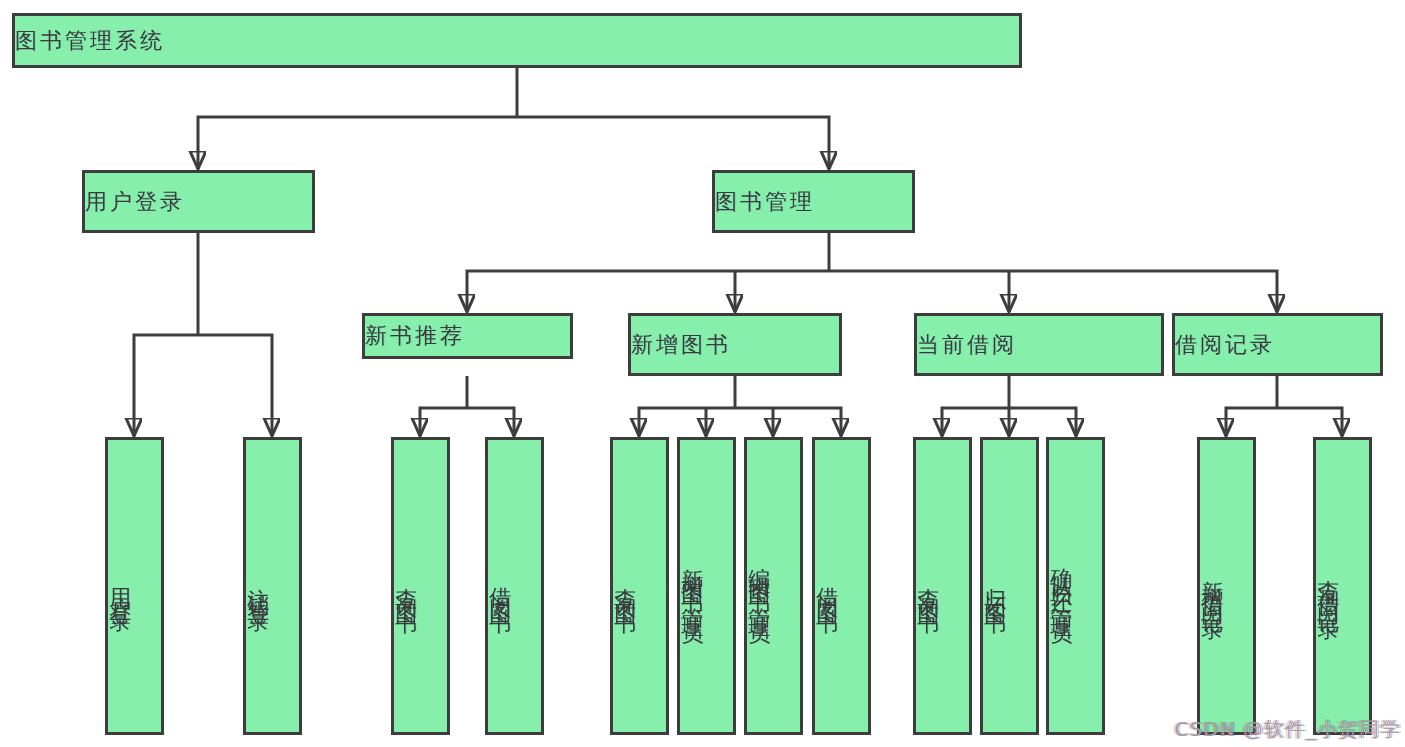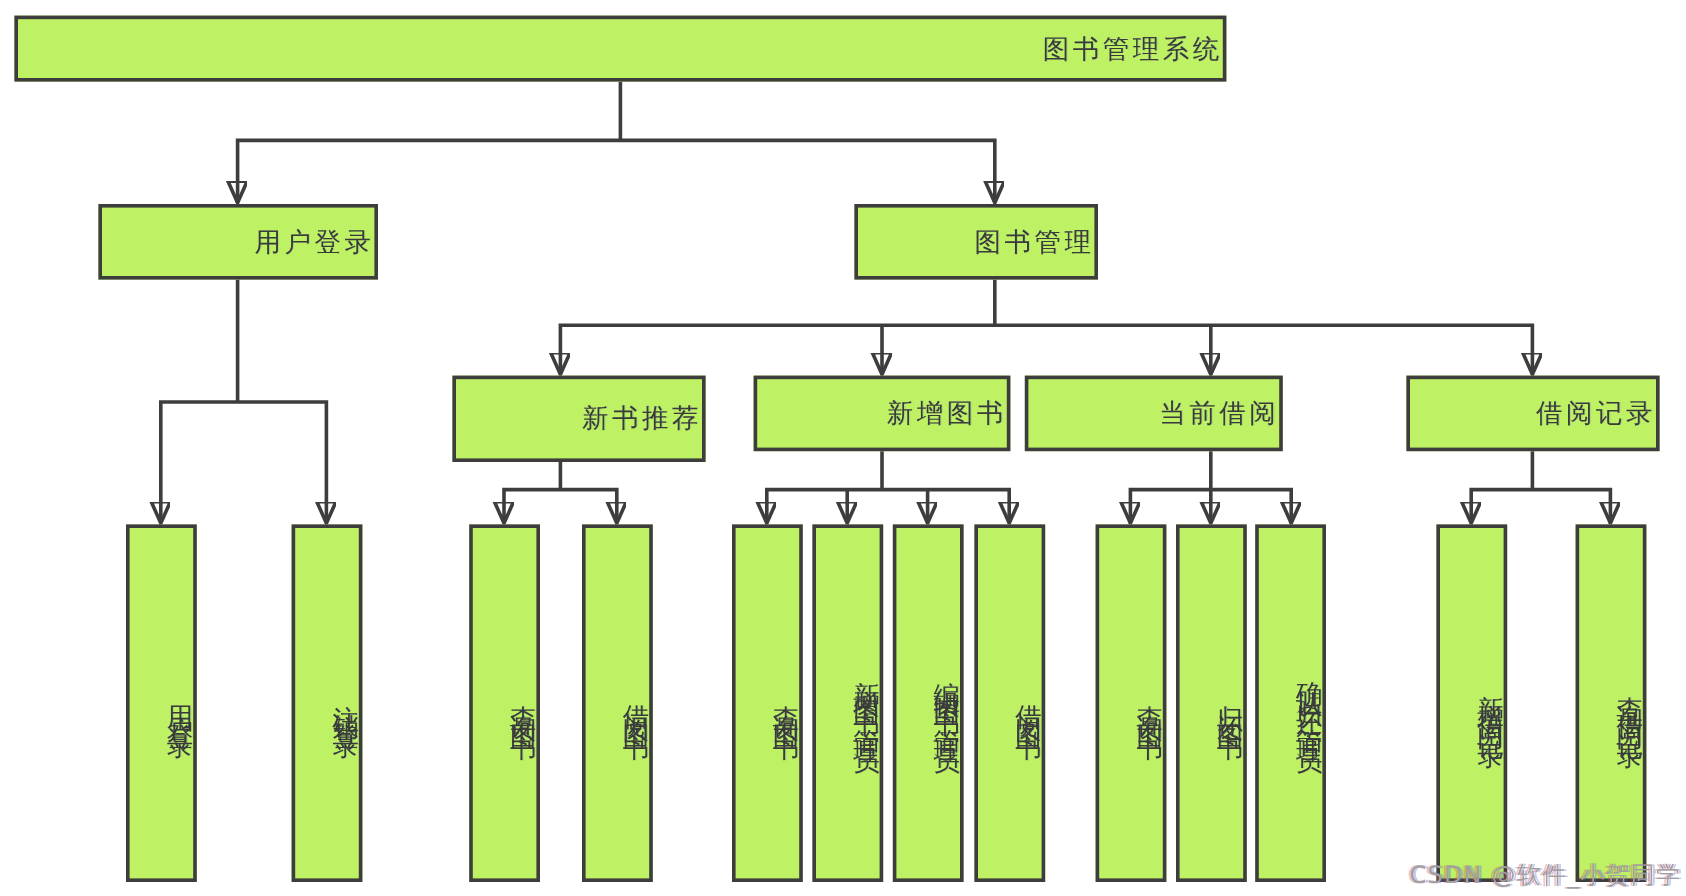--- a/index.html
+++ b/index.html
@@ -13,25 +13,25 @@
   }
   .connectors {
     position: absolute;
     left: 0; top: 0;
     width: 1405px; height: 747px;
   }
   .connectors path { stroke: #3d3d3d; stroke-width: 3; fill: none; }
   .box {
     position: absolute;
     box-sizing: border-box;
-    background: #bef264;
+    background: #86efac;
     border: 3px solid #3d3d3d;
     display: flex;
     align-items: center;
-    justify-content: flex-end;
+    justify-content: flex-start;
   }
   .hlabel {
     font-size: 22px;
     color: #3a3a3a;
     letter-spacing: 3px;
     white-space: nowrap;
     text-shadow: 1px 0 0 rgba(90,130,220,0.18);
   }
   .vlabel {
     writing-mode: vertical-rl;
@@ -96,27 +96,27 @@
     <span class="hlabel">图书管理系统</span>
   </div>
 
   <div class="box" style="left:82px;top:170px;width:233px;height:63px">
     <span class="hlabel">用户登录</span>
   </div>
   <div class="box" style="left:712px;top:170px;width:203px;height:63px">
     <span class="hlabel">图书管理</span>
   </div>
 
-  <div class="box" style="left:377px;top:313px;width:211px;height:72px">
+  <div class="box" style="left:362px;top:313px;width:211px;height:46px">
     <span class="hlabel">新书推荐</span>
   </div>
   <div class="box" style="left:628px;top:313px;width:214px;height:63px">
     <span class="hlabel">新增图书</span>
   </div>
-  <div class="box" style="left:854px;top:313px;width:215px;height:63px">
+  <div class="box" style="left:914px;top:313px;width:250px;height:63px">
     <span class="hlabel">当前借阅</span>
   </div>
   <div class="box" style="left:1172px;top:313px;width:211px;height:63px">
     <span class="hlabel">借阅记录</span>
   </div>
 
   <div class="box" style="left:105px;top:437px;width:59px;height:298px">
     <span class="vlabel">用户登录</span>
   </div>
   <div class="box" style="left:243px;top:437px;width:59px;height:298px">

